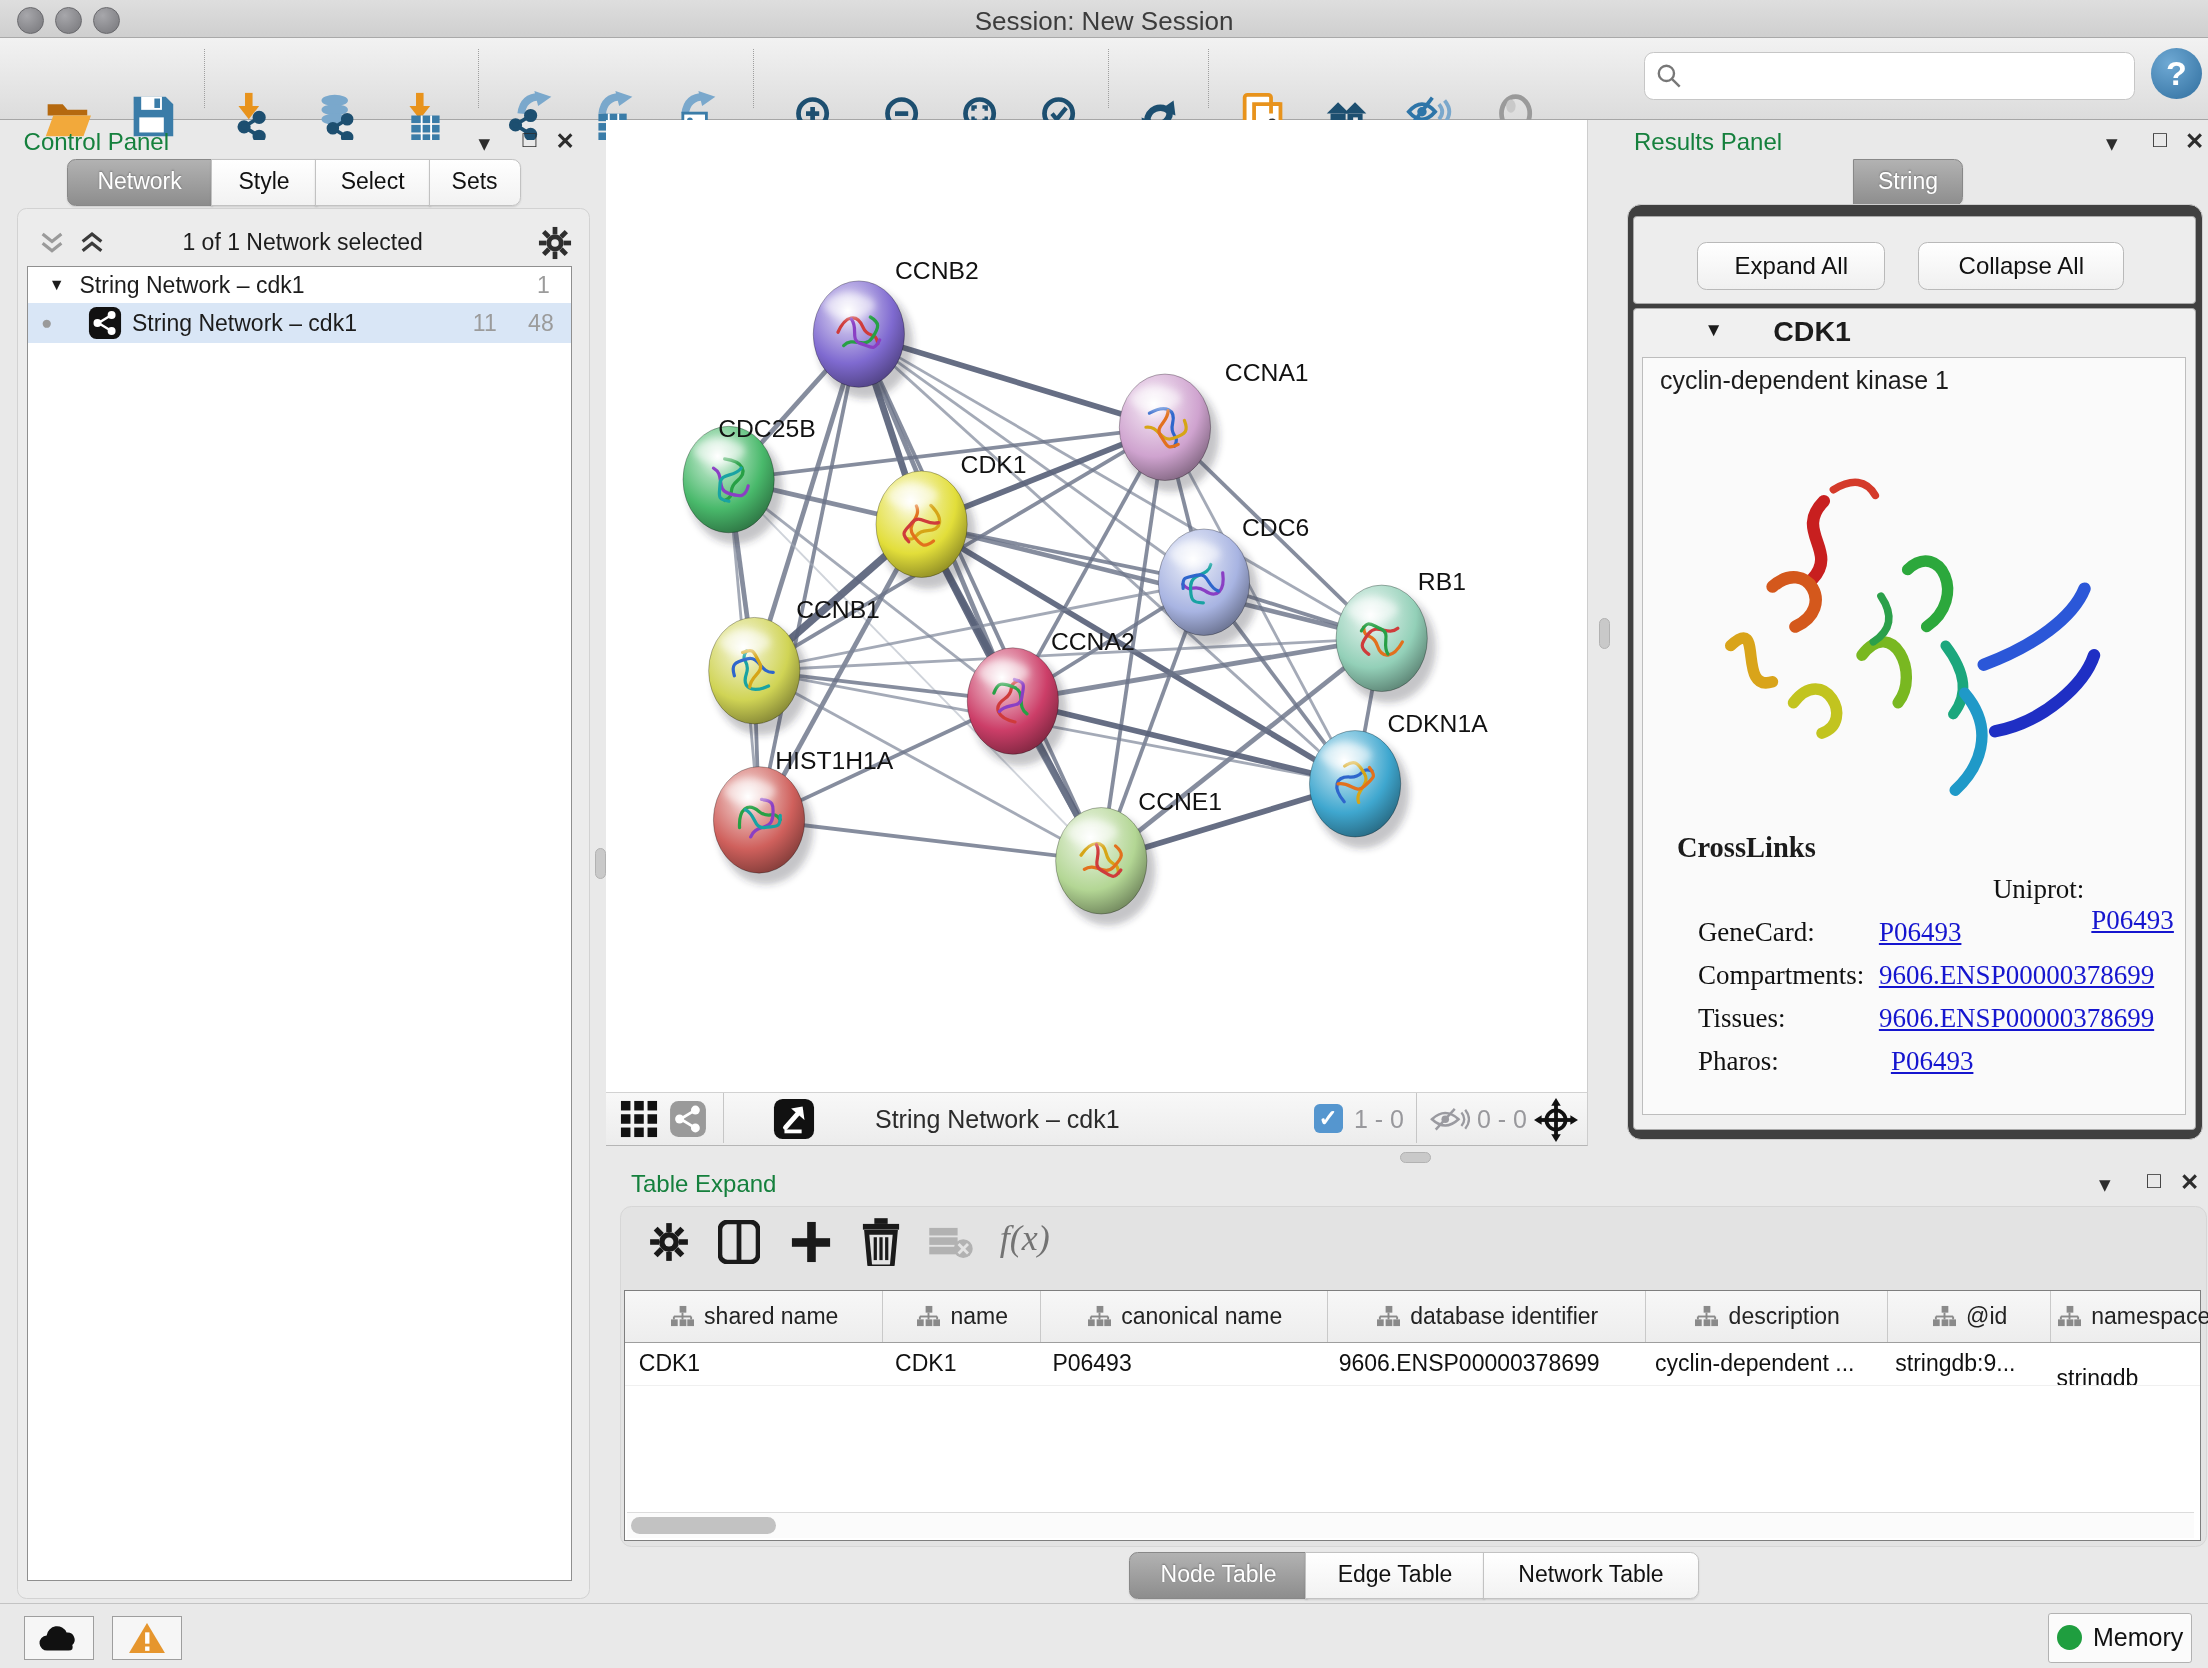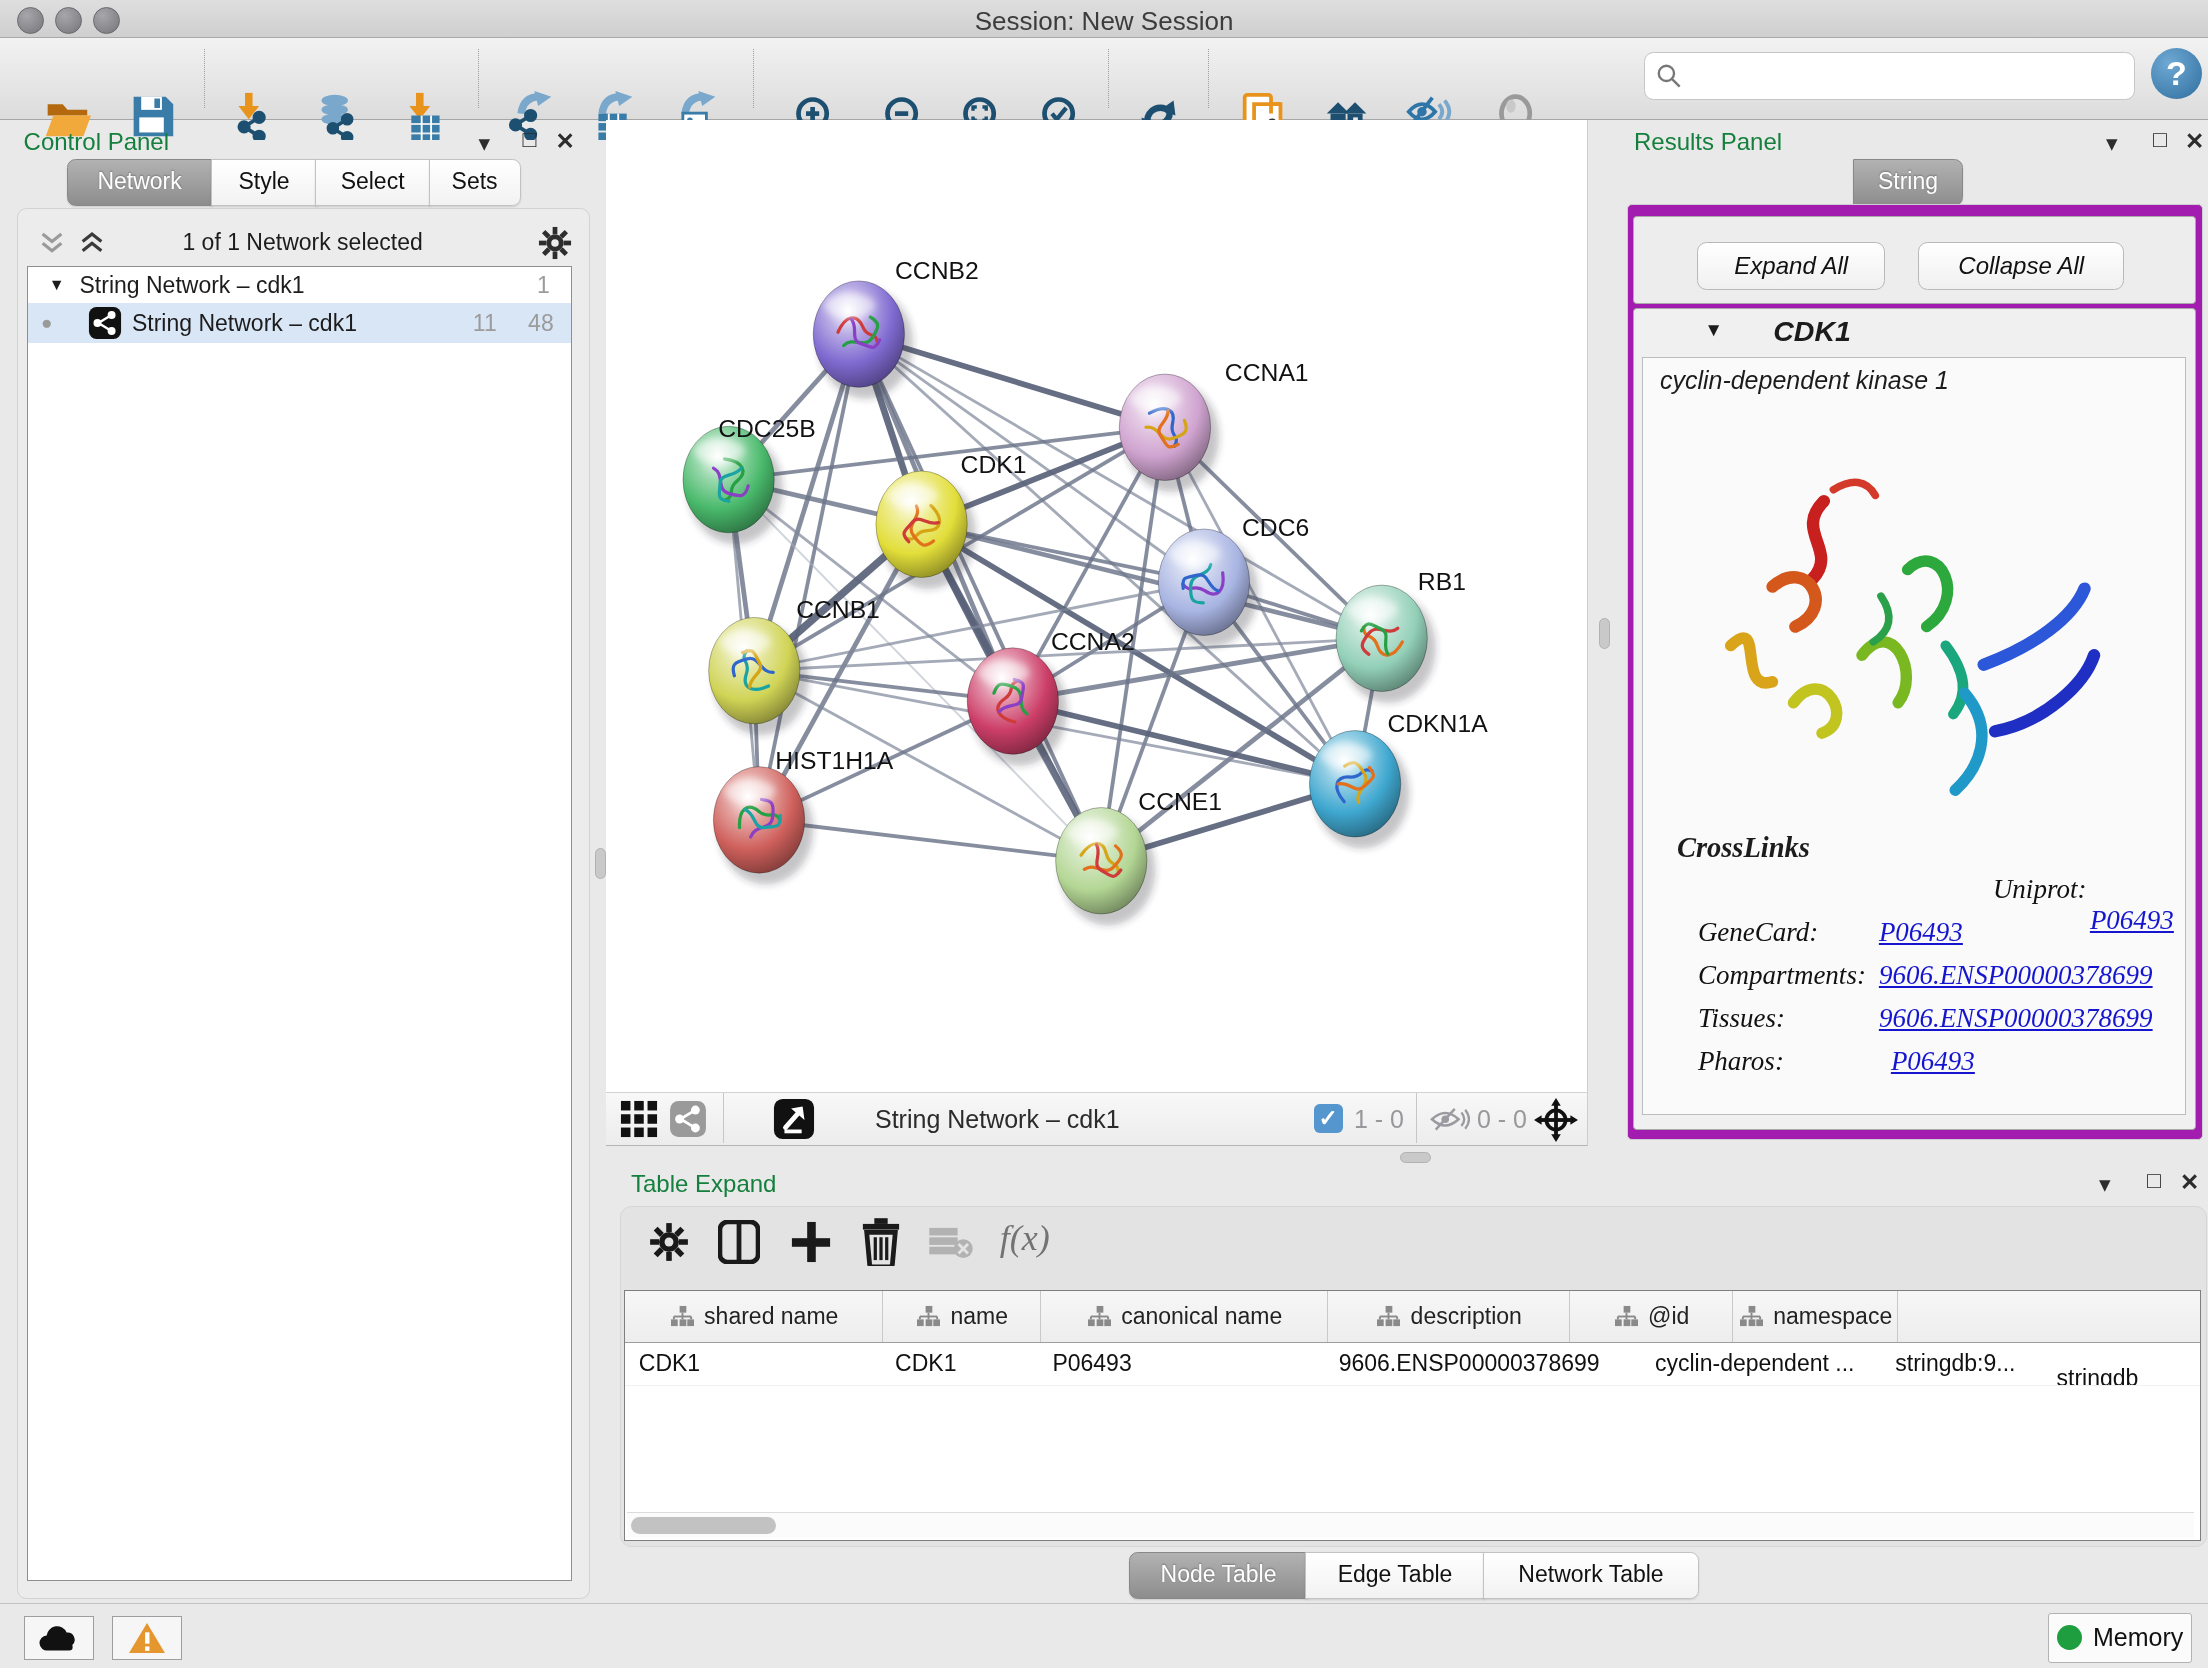--- a/index.html
+++ b/index.html
@@ -47,22 +47,22 @@
   
   #network-canvas{left:606px;top:120px;width:982px;height:972px;background:#fff;
                   border-right:1px solid #cdcdcd;}
   #net-toolbar{left:606px;top:1092px;width:982px;height:54px;background:linear-gradient(#f8f8f8,#ececec);
                border-top:1px solid #d2d2d2;border-bottom:1.9px solid #b5b5b5;border-right:1px solid #cdcdcd;}
   .ntsep{position:absolute;top:0;height:50px;border-left:1px solid #c6c6c6;}
   #net-title{position:absolute;left:269px;top:12.4px;font-size:25px;color:#2b2b2b;}
   .ntgray{color:#98989c;font-size:25px;position:absolute;top:12.4px;}
   
   #results-panel{left:1619px;top:120px;width:590px;height:1029px;}
-  #rp-box{position:absolute;left:7.6px;top:84px;width:574px;height:934px;background:#a21caf;
-          border:1px solid #cfcfcf;border-radius:5px;font-style:italic;}
+  #rp-box{position:absolute;left:7.6px;top:84px;width:574px;height:934px;background:#404040;
+          border:1px solid #cfcfcf;border-radius:14px;}
   #rp-buttons{position:absolute;left:5.7px;top:11.4px;width:561px;height:86px;border:1.9px solid #a9a9a9;
               border-radius:3.8px;background:#ededed;}
   .rp-btn{position:absolute;top:25px;height:46px;background:linear-gradient(#ffffff,#f0f0f0);
           border:1.9px solid #b9b9b9;border-radius:9.5px;font-size:24px;display:flex;align-items:center;
           justify-content:center;color:#111;}
   #rp-content{position:absolute;left:5.7px;top:103px;width:561px;height:820px;border:1.9px solid #a9a9a9;
               border-radius:3.8px;background:#f0f0f0;}
   #rp-white{position:absolute;left:7.6px;top:48px;width:542px;height:756px;background:#fafafa;
             border:1px solid #bdbdbd;}
   .serif{font-family:"Liberation Serif",serif;}
@@ -831,20 +831,38 @@
     <g stroke="#8a8a8a" stroke-width="2">
                   <line x1="13" y1="8" x2="13" y2="12"></line>
                   <line x1="4" y1="12" x2="22" y2="12"></line>
     <line x1="4" y1="12" x2="4" y2="15"></line>
                   <line x1="22" y1="12" x2="22" y2="15"></line>
                   <line x1="13" y1="12" x2="13" y2="15"></line>
                 </g>
     </svg>
               <span>canonical name</span>
             </div>
+            <div class="th" style="width: 317px;">
+              <svg width="25" height="23" viewBox="0 0 26 24">
+    <g fill="#8a8a8a">
+                  <rect x="10" y="1" width="7" height="7"></rect>
+                  <rect x="1" y="15" width="7" height="7"></rect>
+    <rect x="10" y="15" width="7" height="7"></rect>
+                  <rect x="18" y="15" width="7" height="7"></rect>
+                </g>
+    <g stroke="#8a8a8a" stroke-width="2">
+                  <line x1="13" y1="8" x2="13" y2="12"></line>
+                  <line x1="4" y1="12" x2="22" y2="12"></line>
+    <line x1="4" y1="12" x2="4" y2="15"></line>
+                  <line x1="22" y1="12" x2="22" y2="15"></line>
+                  <line x1="13" y1="12" x2="13" y2="15"></line>
+                </g>
+    </svg>
+              <span>database identifier</span>
+            </div>
             <div class="th" style="width: 241px;">
               <svg width="25" height="23" viewBox="0 0 26 24">
     <g fill="#8a8a8a">
                   <rect x="10" y="1" width="7" height="7"></rect>
                   <rect x="1" y="15" width="7" height="7"></rect>
     <rect x="10" y="15" width="7" height="7"></rect>
                   <rect x="18" y="15" width="7" height="7"></rect>
                 </g>
     <g stroke="#8a8a8a" stroke-width="2">
                   <line x1="13" y1="8" x2="13" y2="12"></line>

